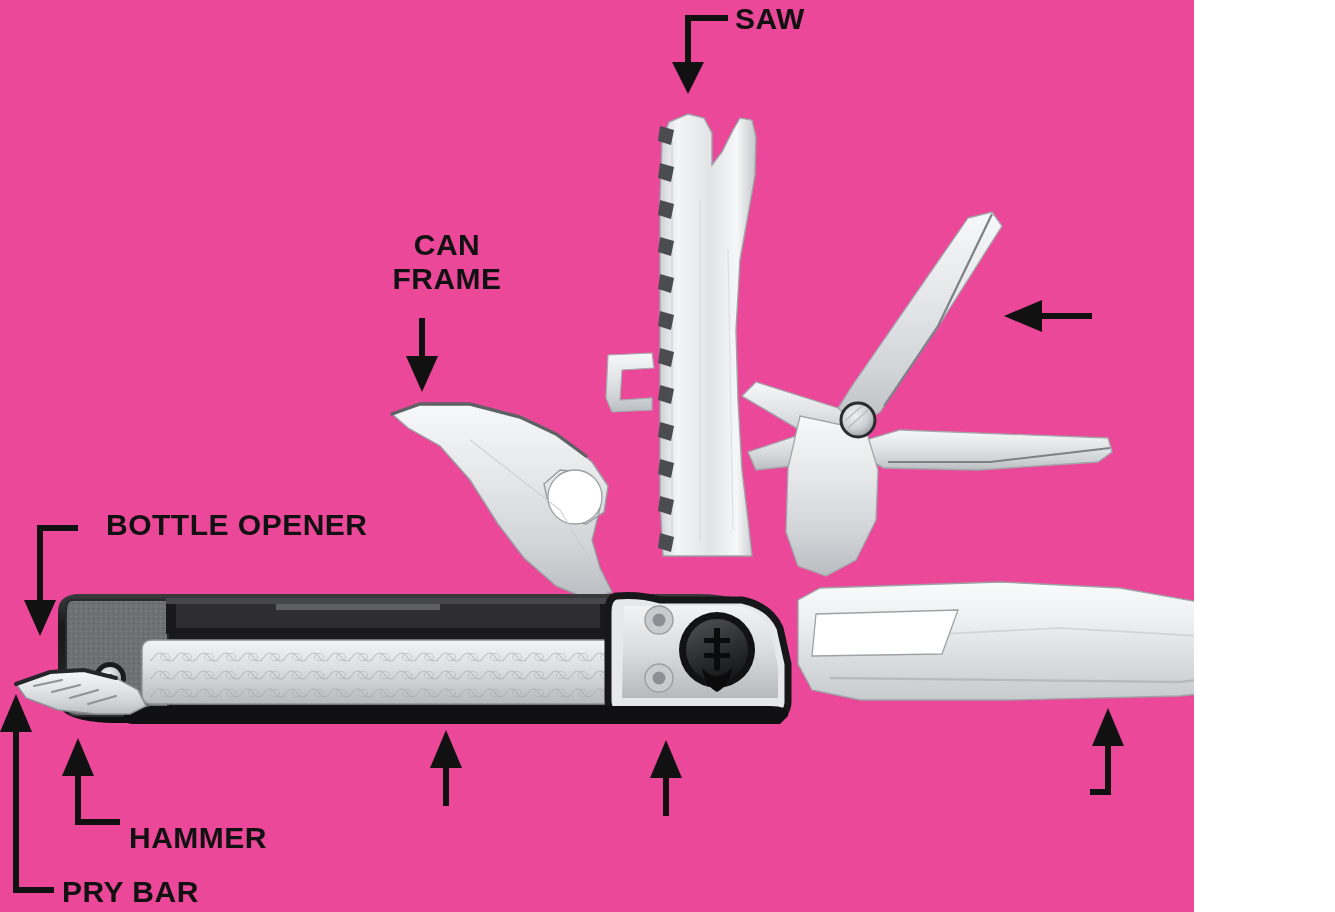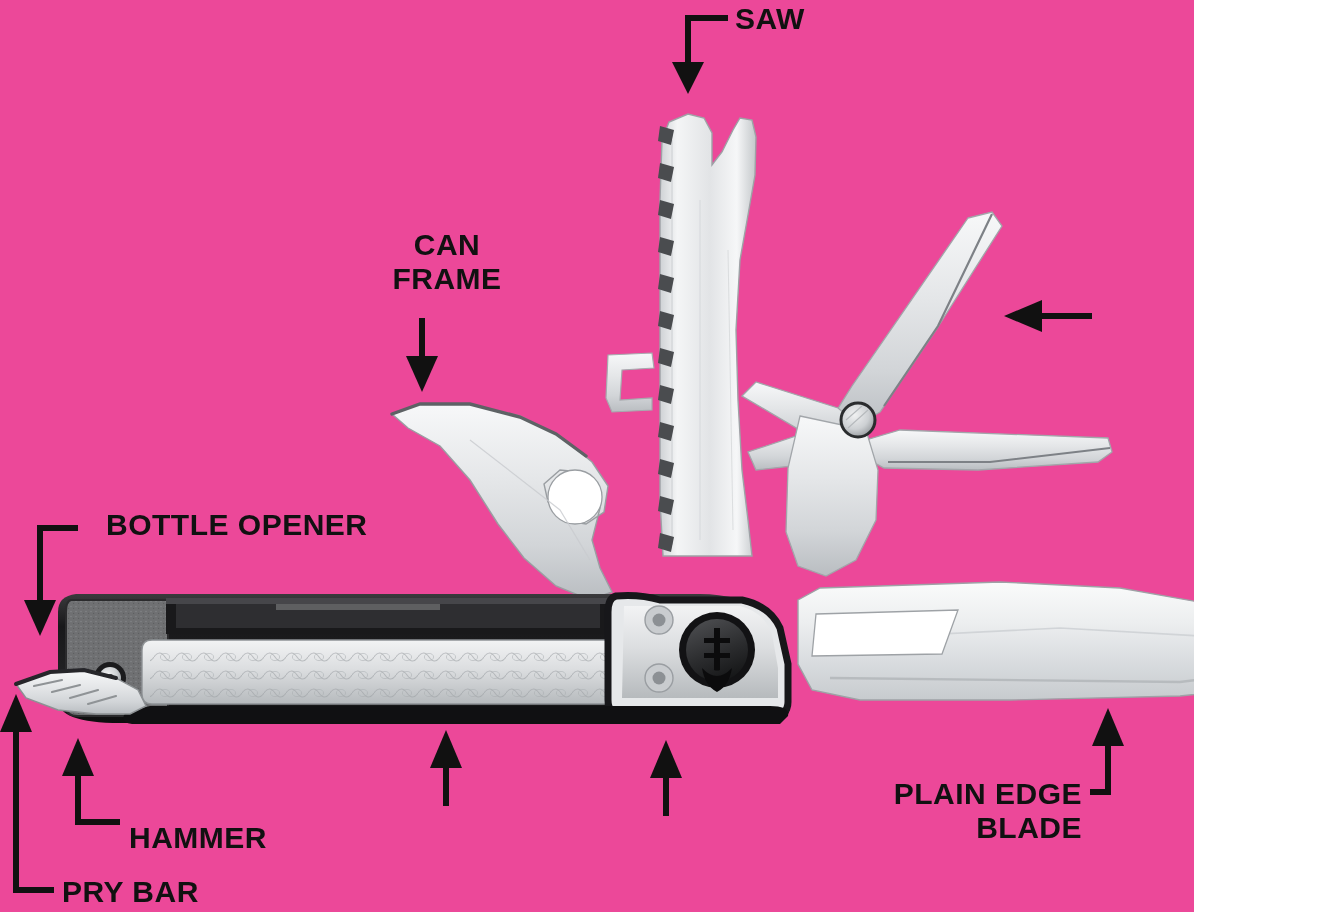--- a/index.html
+++ b/index.html
@@ -269,16 +269,14 @@
       </g>
     </g>
   </svg>
 
   <div class="callout c-saw">SAW</div>
   <div class="callout c-can">CAN
 FRAME</div>
   <div class="callout c-bottle">BOTTLE OPENER</div>
   <div class="callout c-hammer">HAMMER</div>
   <div class="callout c-prybar">PRY BAR</div>
-  <div class="callout c-blade">PLAIN EDGE
-BLADE</div>
 
 </div>
 
 </body></html>

